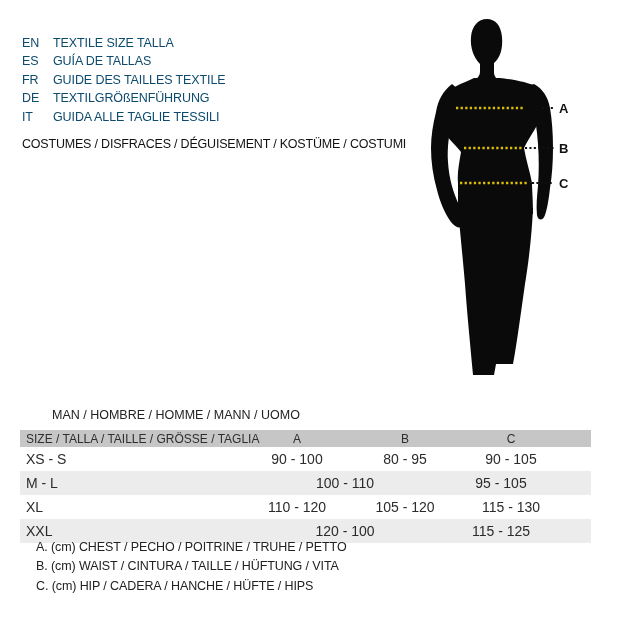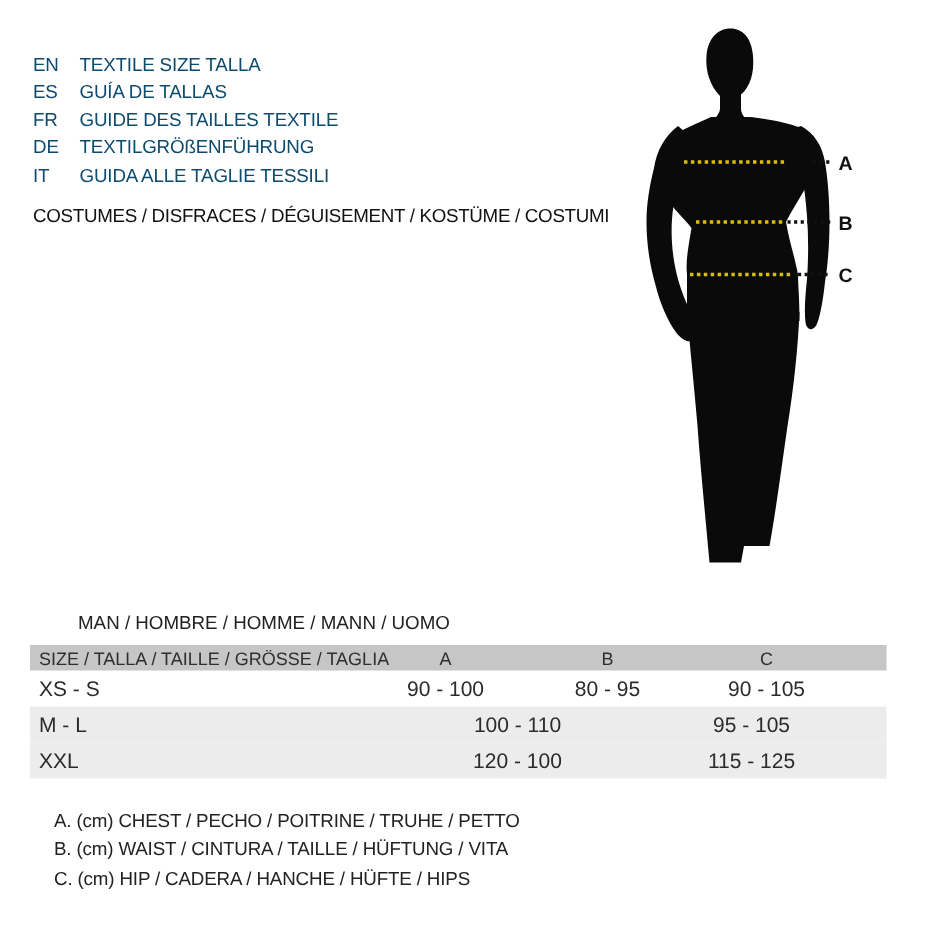--- a/index.html
+++ b/index.html
@@ -106,20 +106,26 @@
     <span class="cell-val">90 - 100</span>
     <span class="cell-val">80 - 95</span>
     <span class="cell-val cell-c">90 - 105</span>
   </div>
   <div class="t-row t-data stripe">
     <span class="cell-label">M - L</span>
     <span class="cell-val">100 - 110</span>
     <span class="cell-val">95 - 105</span>
     <span class="cell-val cell-c">105 - 127</span>
   </div>
+  <div class="t-row t-data">
+    <span class="cell-label">XL</span>
+    <span class="cell-val">110 - 120</span>
+    <span class="cell-val">105 - 120</span>
+    <span class="cell-val cell-c">115 - 130</span>
+  </div>
   <div class="t-row t-data stripe">
     <span class="cell-label">XXL</span>
     <span class="cell-val">120 - 100</span>
     <span class="cell-val">115 - 125</span>
     <span class="cell-val cell-c">125 - 135</span>
   </div>
 </div>
 
 <div class="legend">
   <div class="legend-line">A. (cm) CHEST / PECHO / POITRINE / TRUHE / PETTO</div>

